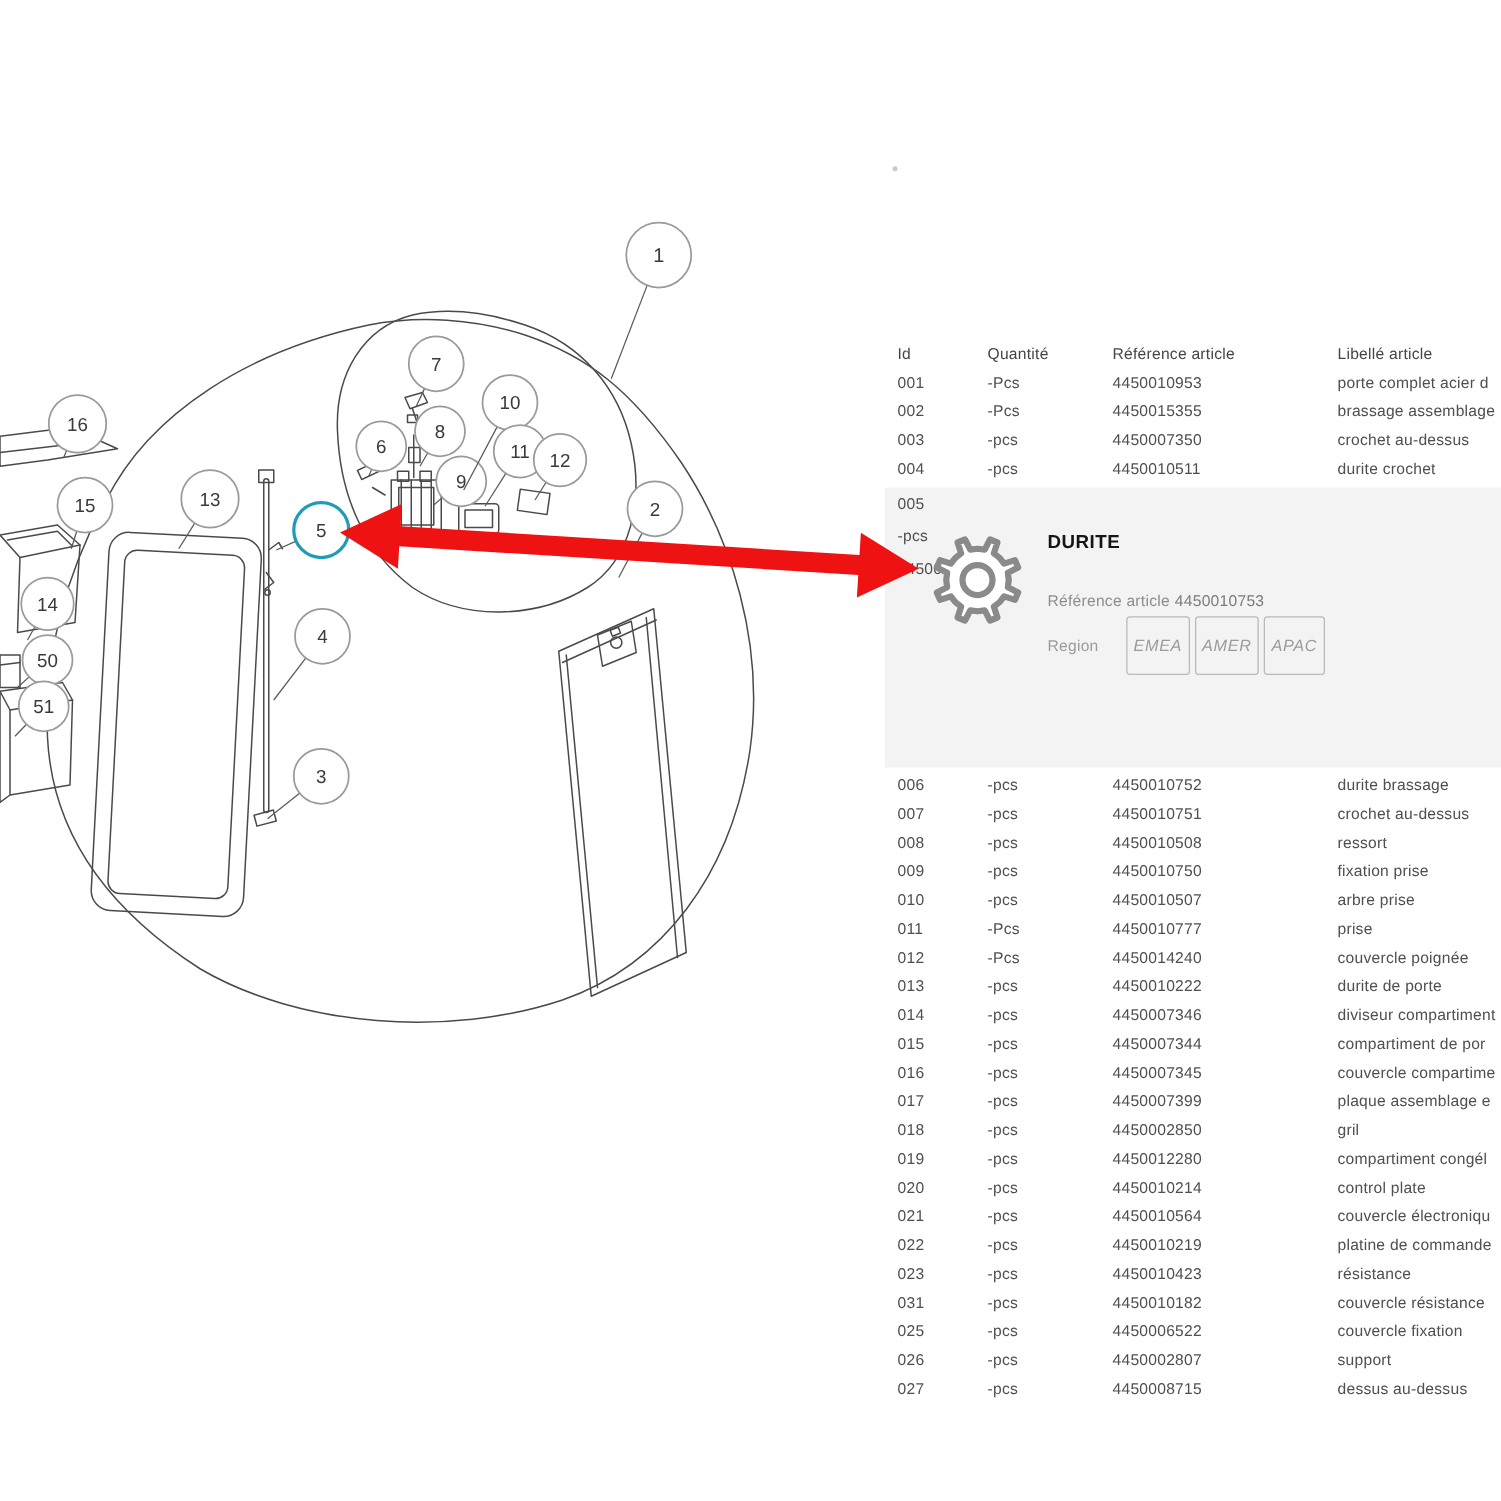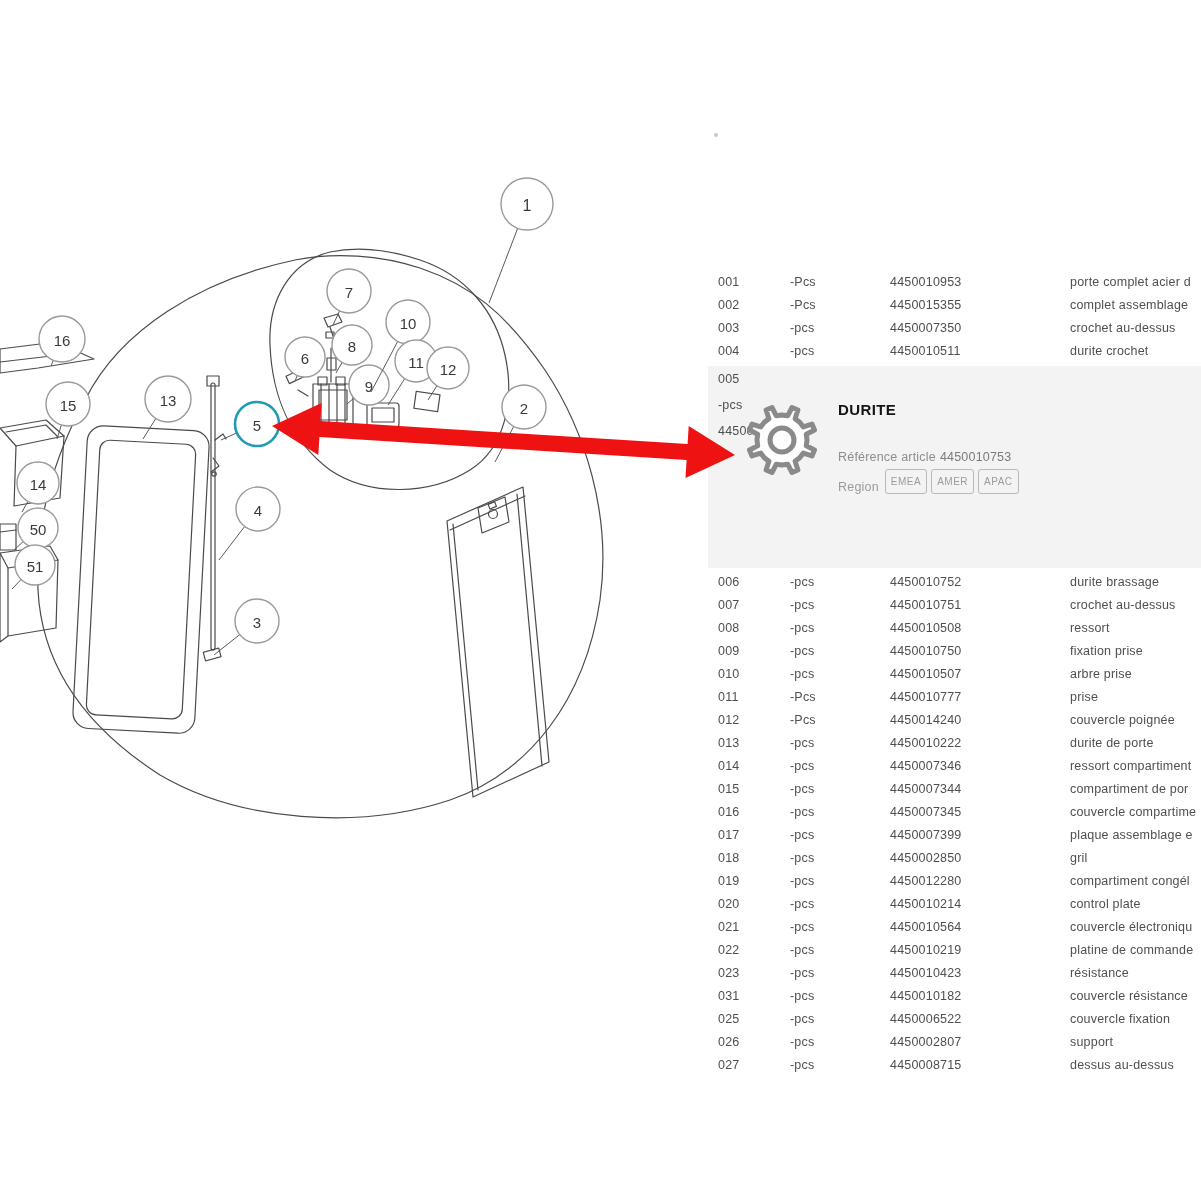--- a/index.html
+++ b/index.html
@@ -27,24 +27,24 @@
 
   .selected-block{background:#f3f3f3;margin:3px 0 3px 0;padding-bottom:74px;}
   .selected-block .t-row{height:26px;line-height:26px;flex-direction:column;}
 
   .detail-card{display:flex;padding:6px 0 0 18px;}
   .gear-wrap{width:112px;flex:none;display:flex;justify-content:center;align-items:flex-start;padding-top:4px;}
   .detail-text{flex:1 1 auto;min-width:0;}
   .detail-title{font-weight:bold;font-size:15px;color:#151515;letter-spacing:.4px;margin:3px 0 7px 0;}
   .detail-ref{color:#8d8d8d;font-size:12.5px;margin-bottom:5px;margin-top:32px;}
   .detail-ref .val{color:#7b7b7b;margin-left:4px;}
-  .detail-region{color:#9b9b9b;font-size:12.5px;display:flex;align-items:flex-end;gap:6px;}
+  .detail-region{color:#9b9b9b;font-size:12.5px;display:flex;align-items:center;gap:22px;}
   .badge{
     display:inline-block;border:1px solid #b9b9b9;border-radius:3px;
-    font-size:10px;line-height:11px;padding:6px 5px;color:#9b9b9b;letter-spacing:.5px;
+    font-size:13px;line-height:11px;padding:17px 5px;color:#9b9b9b;letter-spacing:.5px;font-style:italic;
   }
 </style>
 </head>
 <body>
 
 <svg id="diagram-svg" width="1201" height="1201" viewBox="0 0 1201 1201">
   <g stroke="#4a4a4a" fill="none" stroke-width="1.2" stroke-linejoin="round" stroke-linecap="round">
 
     <path d="M295,260 C200,280 120,330 85,400 C55,455 35,520 38,590
          C42,670 90,730 160,775 C240,822 360,830 450,800
@@ -203,33 +203,39 @@
         <line x1="21.2" y1="579.4" x2="12" y2="589" stroke="#5a5a5a" stroke-width="1"></line>
         <circle cx="35" cy="565" r="20" fill="#ffffff" stroke="#9a9a9a" stroke-width="1.4"></circle>
         <text x="35" y="566" text-anchor="middle" dominant-baseline="central" font-size="15" fill="#3a3a3a">51</text>
       </g>
     </g>
 </svg>
 
 <div id="stray-dot"></div>
 
 <div id="parts-table">
+  <div class="t-row t-head">
+    <span class="cell c-id">Id</span>
+    <span class="cell c-qty">Quantité</span>
+    <span class="cell c-ref">Référence article</span>
+    <span class="cell c-lbl">Libellé article</span>
+  </div>
 
   <div id="rows-before">
       <div class="t-row">
         <span class="cell c-id">001</span>
         <span class="cell c-qty">-Pcs</span>
         <span class="cell c-ref">4450010953</span>
         <span class="cell c-lbl">porte complet acier d</span>
       </div>
       <div class="t-row">
         <span class="cell c-id">002</span>
         <span class="cell c-qty">-Pcs</span>
         <span class="cell c-ref">4450015355</span>
-        <span class="cell c-lbl">complet assemblage</span>
+        <span class="cell c-lbl">brassage assemblage</span>
       </div>
       <div class="t-row">
         <span class="cell c-id">003</span>
         <span class="cell c-qty">-pcs</span>
         <span class="cell c-ref">4450007350</span>
         <span class="cell c-lbl">crochet au-dessus</span>
       </div>
       <div class="t-row">
         <span class="cell c-id">004</span>
         <span class="cell c-qty">-pcs</span>
@@ -317,21 +323,21 @@
       <div class="t-row">
         <span class="cell c-id">013</span>
         <span class="cell c-qty">-pcs</span>
         <span class="cell c-ref">4450010222</span>
         <span class="cell c-lbl">durite de porte</span>
       </div>
       <div class="t-row">
         <span class="cell c-id">014</span>
         <span class="cell c-qty">-pcs</span>
         <span class="cell c-ref">4450007346</span>
-        <span class="cell c-lbl">ressort compartiment</span>
+        <span class="cell c-lbl">diviseur compartiment</span>
       </div>
       <div class="t-row">
         <span class="cell c-id">015</span>
         <span class="cell c-qty">-pcs</span>
         <span class="cell c-ref">4450007344</span>
         <span class="cell c-lbl">compartiment de por</span>
       </div>
       <div class="t-row">
         <span class="cell c-id">016</span>
         <span class="cell c-qty">-pcs</span>

